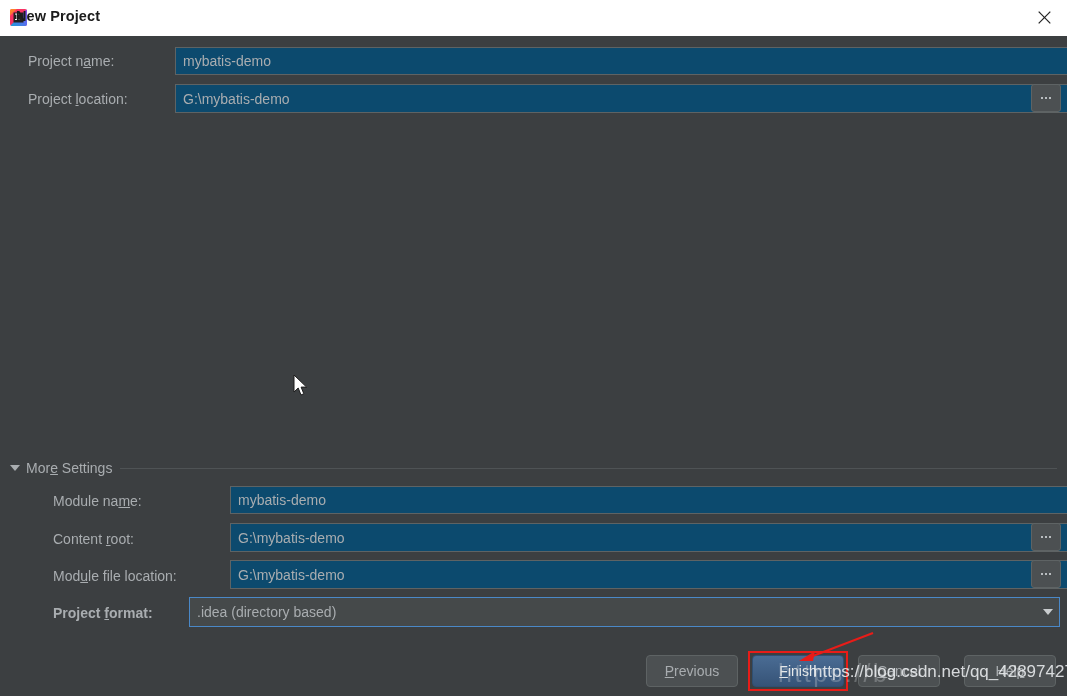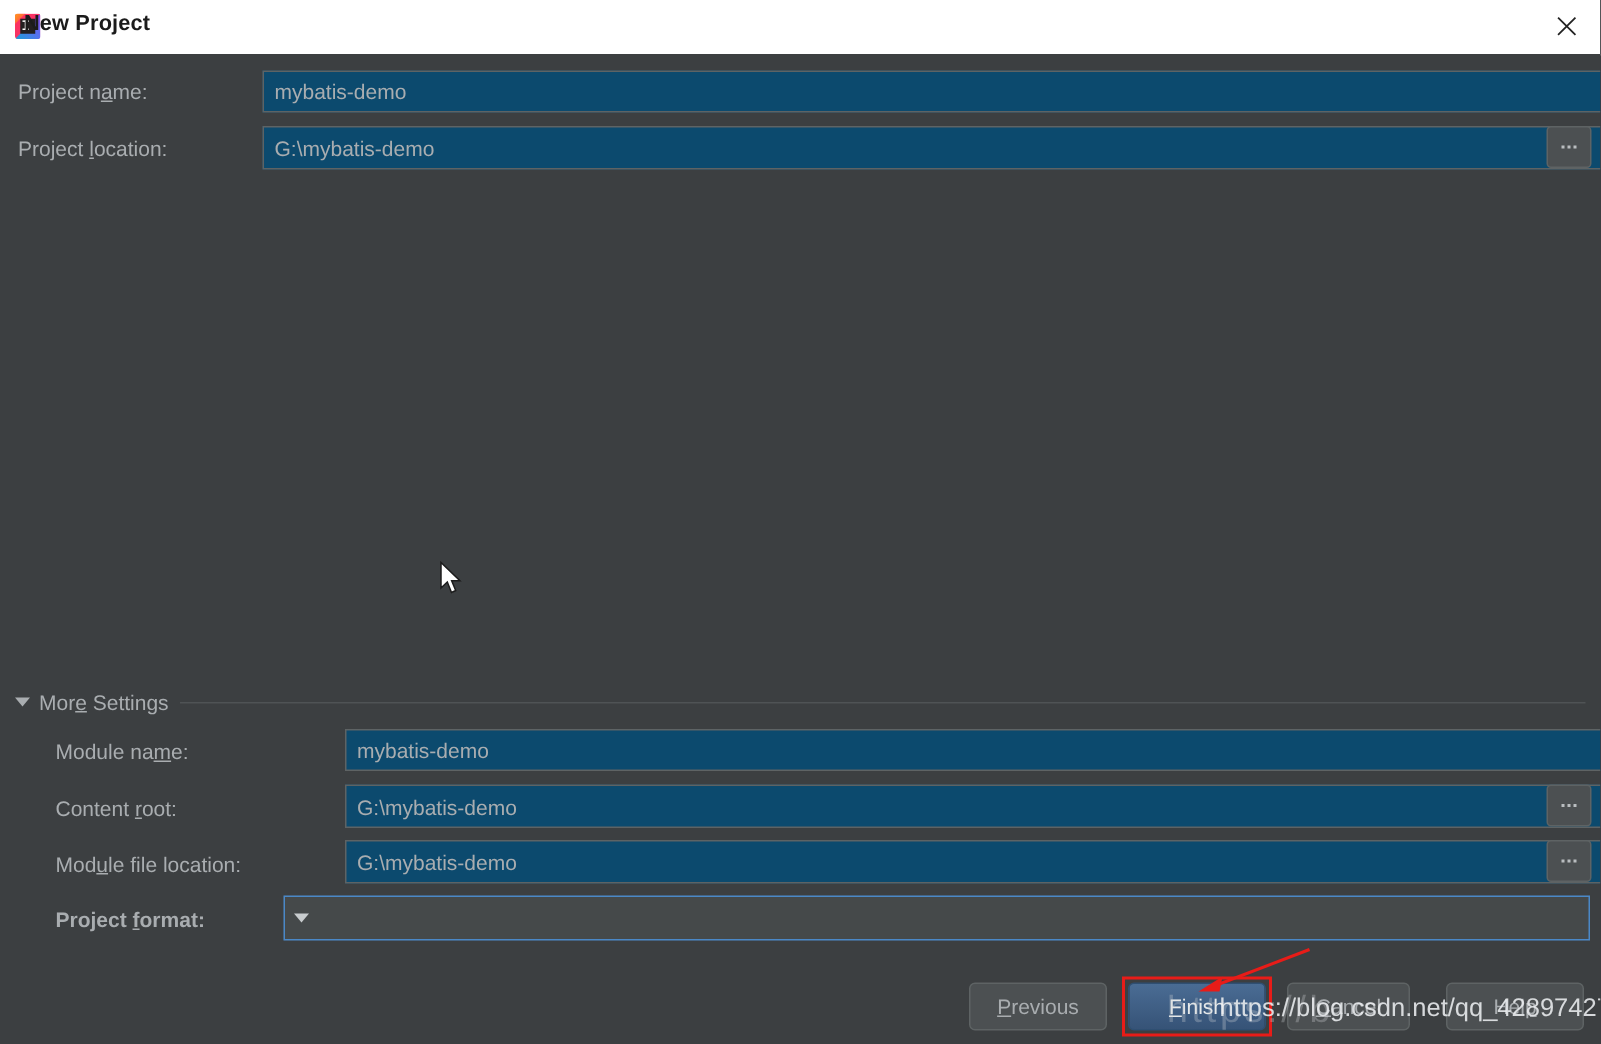--- a/index.html
+++ b/index.html
@@ -69,20 +69,21 @@
     width: 1067px;
     height: 660px;
     background: #3c3f41;
   }
 
   .label {
     position: absolute;
     font-size: 14px;
     color: #a9adb0;
     white-space: nowrap;
+    margin-left: 16px;
   }
   .label u { text-decoration: underline; text-underline-offset: 1px; }
 
   .textfield {
     position: absolute;
     background: #0c4a6e;
     border: 1px solid #5e6364;
     box-sizing: border-box;
     display: flex;
     align-items: center;
@@ -321,20 +322,21 @@
       <span>G:\mybatis-demo</span>
     </div>
     <div class="browse-btn" style="left:1031px; top:524px;">
       <i></i>
         <i></i>
         <i></i>
     </div>
 
     <span class="label" style="left:37px; top:569px;font-weight:bold;">Project <u>f</u>ormat:</span>
     <div class="combo" style="left:189px; top:561px; width:871px; height:30px;">
+      <span class="combo-value">.idea (directory based)</span>
       <span class="combo-arrow">
           <i></i>
         </span>
     </div>
 
     <div class="btn" style="left:646px; top:619px; width:92px;">
         <span><u>P</u>revious</span>
       </div>
 
     <div class="btn default" style="left:752px; top:619px; width:92px;">

